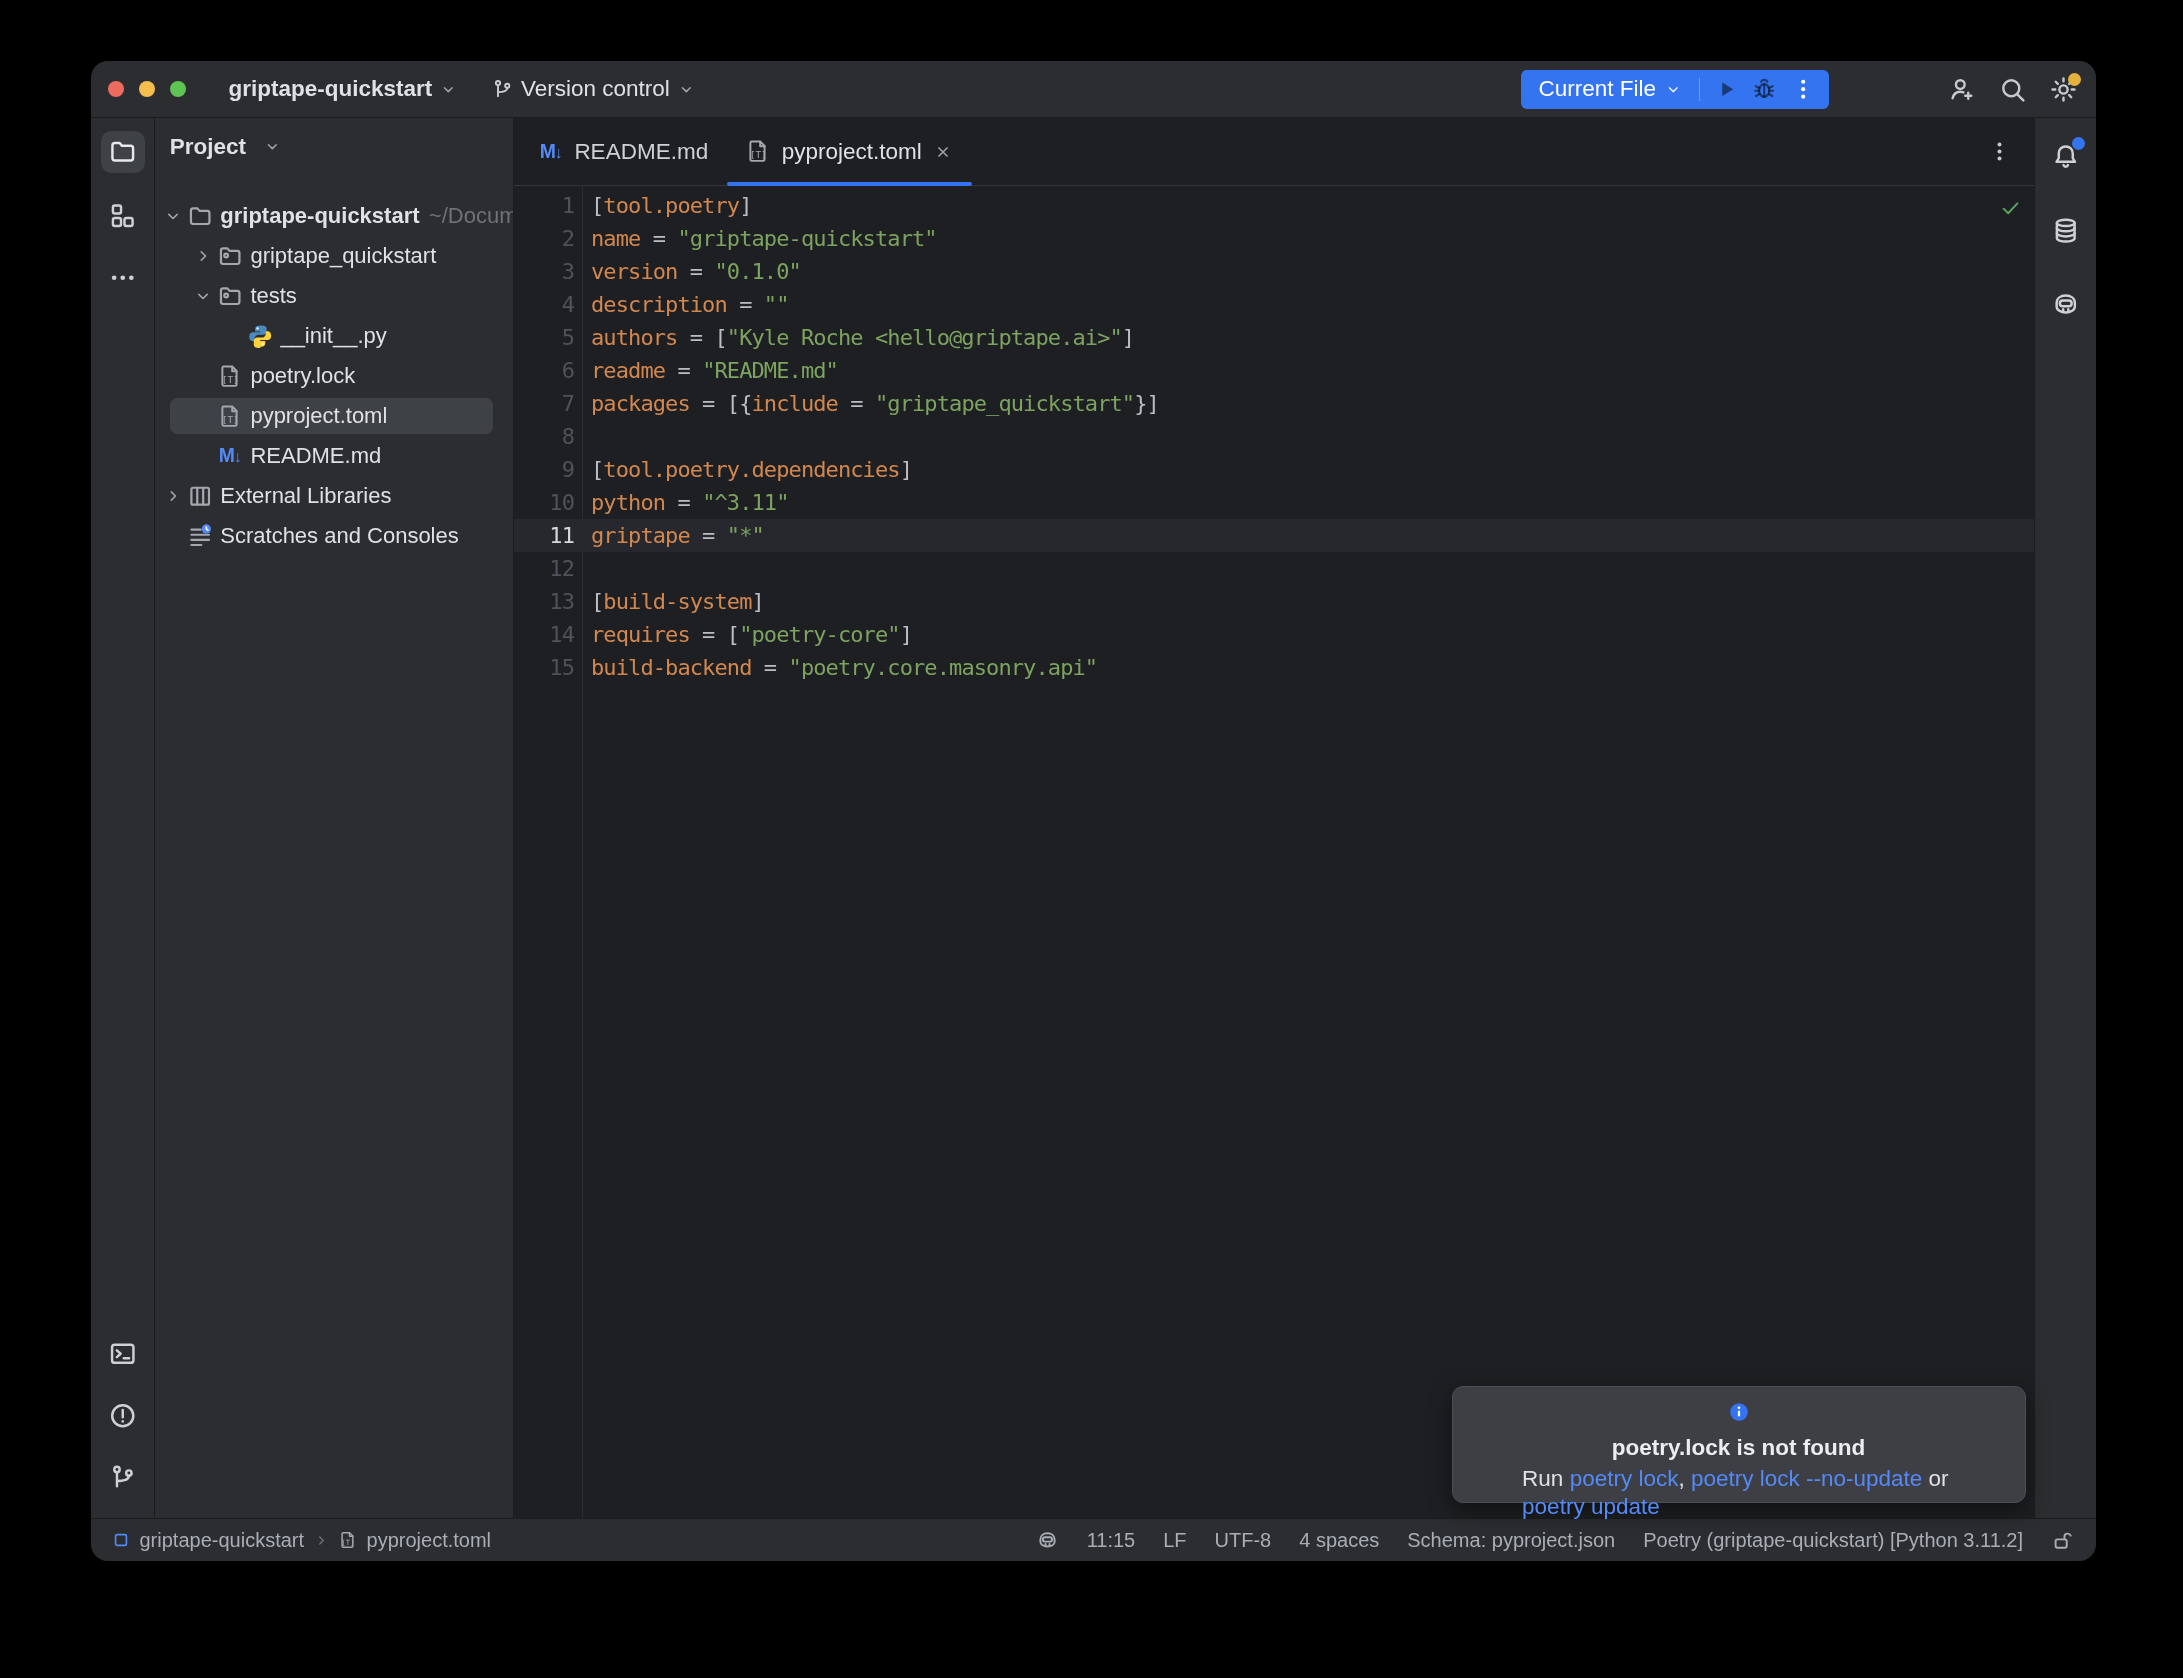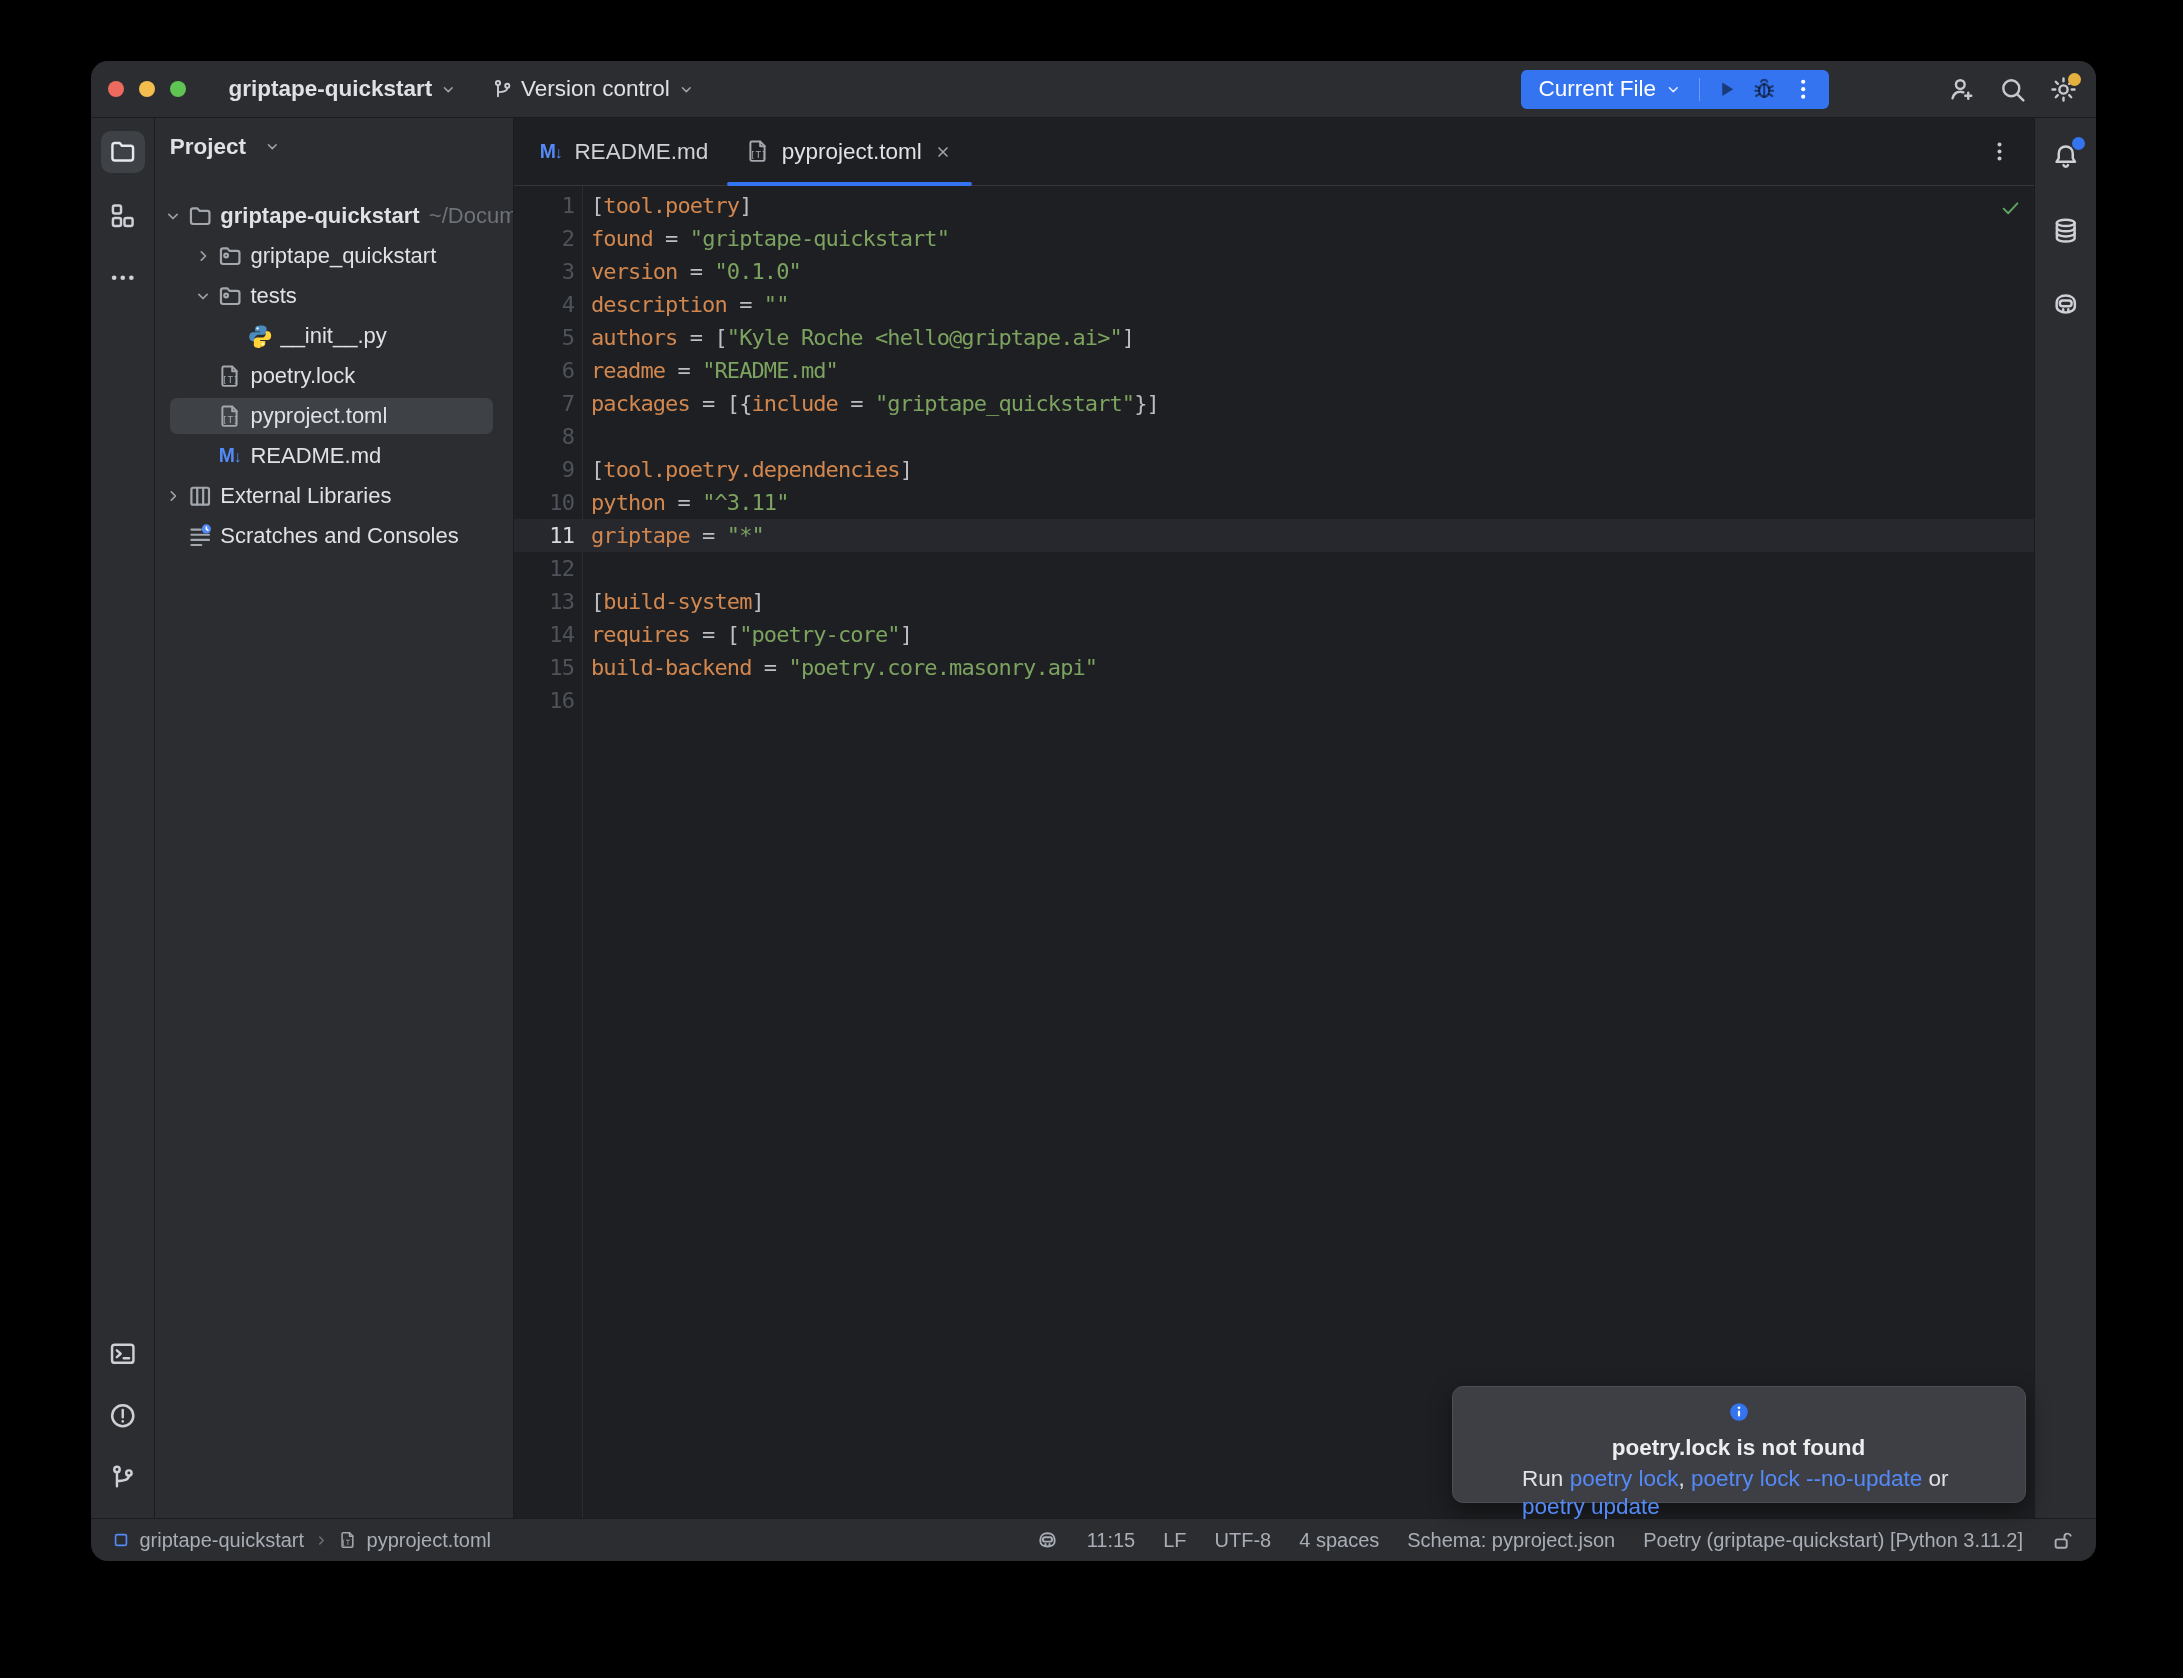--- a/index.html
+++ b/index.html
@@ -404,21 +404,21 @@
             </svg>
           </span>
       </div>
       <div class="code" id="code">
           <div class="crow">
             <span class="gut">1</span>
             <span class="ctext"><span class="tk-p">[</span><span class="tk-k">tool.poetry</span><span class="tk-p">]</span></span>
           </div>
           <div class="crow">
             <span class="gut">2</span>
-            <span class="ctext"><span class="tk-k">found</span><span class="tk-p"> = </span><span class="tk-s">"griptape-quickstart"</span></span>
+            <span class="ctext"><span class="tk-k">name</span><span class="tk-p"> = </span><span class="tk-s">"griptape-quickstart"</span></span>
           </div>
           <div class="crow">
             <span class="gut">3</span>
             <span class="ctext"><span class="tk-k">version</span><span class="tk-p"> = </span><span class="tk-s">"0.1.0"</span></span>
           </div>
           <div class="crow">
             <span class="gut">4</span>
             <span class="ctext"><span class="tk-k">description</span><span class="tk-p"> = </span><span class="tk-s">""</span></span>
           </div>
           <div class="crow">
@@ -457,24 +457,20 @@
             <span class="gut">13</span>
             <span class="ctext"><span class="tk-p">[</span><span class="tk-k">build-system</span><span class="tk-p">]</span></span>
           </div>
           <div class="crow">
             <span class="gut">14</span>
             <span class="ctext"><span class="tk-k">requires</span><span class="tk-p"> = [</span><span class="tk-s">"poetry-core"</span><span class="tk-p">]</span></span>
           </div>
           <div class="crow">
             <span class="gut">15</span>
             <span class="ctext"><span class="tk-k">build-backend</span><span class="tk-p"> = </span><span class="tk-s">"poetry.core.masonry.api"</span></span>
-          </div>
-          <div class="crow">
-            <span class="gut">16</span>
-            <span class="ctext"></span>
           </div>
         </div>
       <span class="check ic">
           <svg viewBox="0 0 24 24" fill="none" stroke="currentColor" stroke-width="2" stroke-linecap="round" stroke-linejoin="round">
             <path d="M4.8 13.2l4.8 4.8L19.2 7.6"></path>
           </svg>
         </span>
 
       <div class="notif">
         <div class="ntitle">

